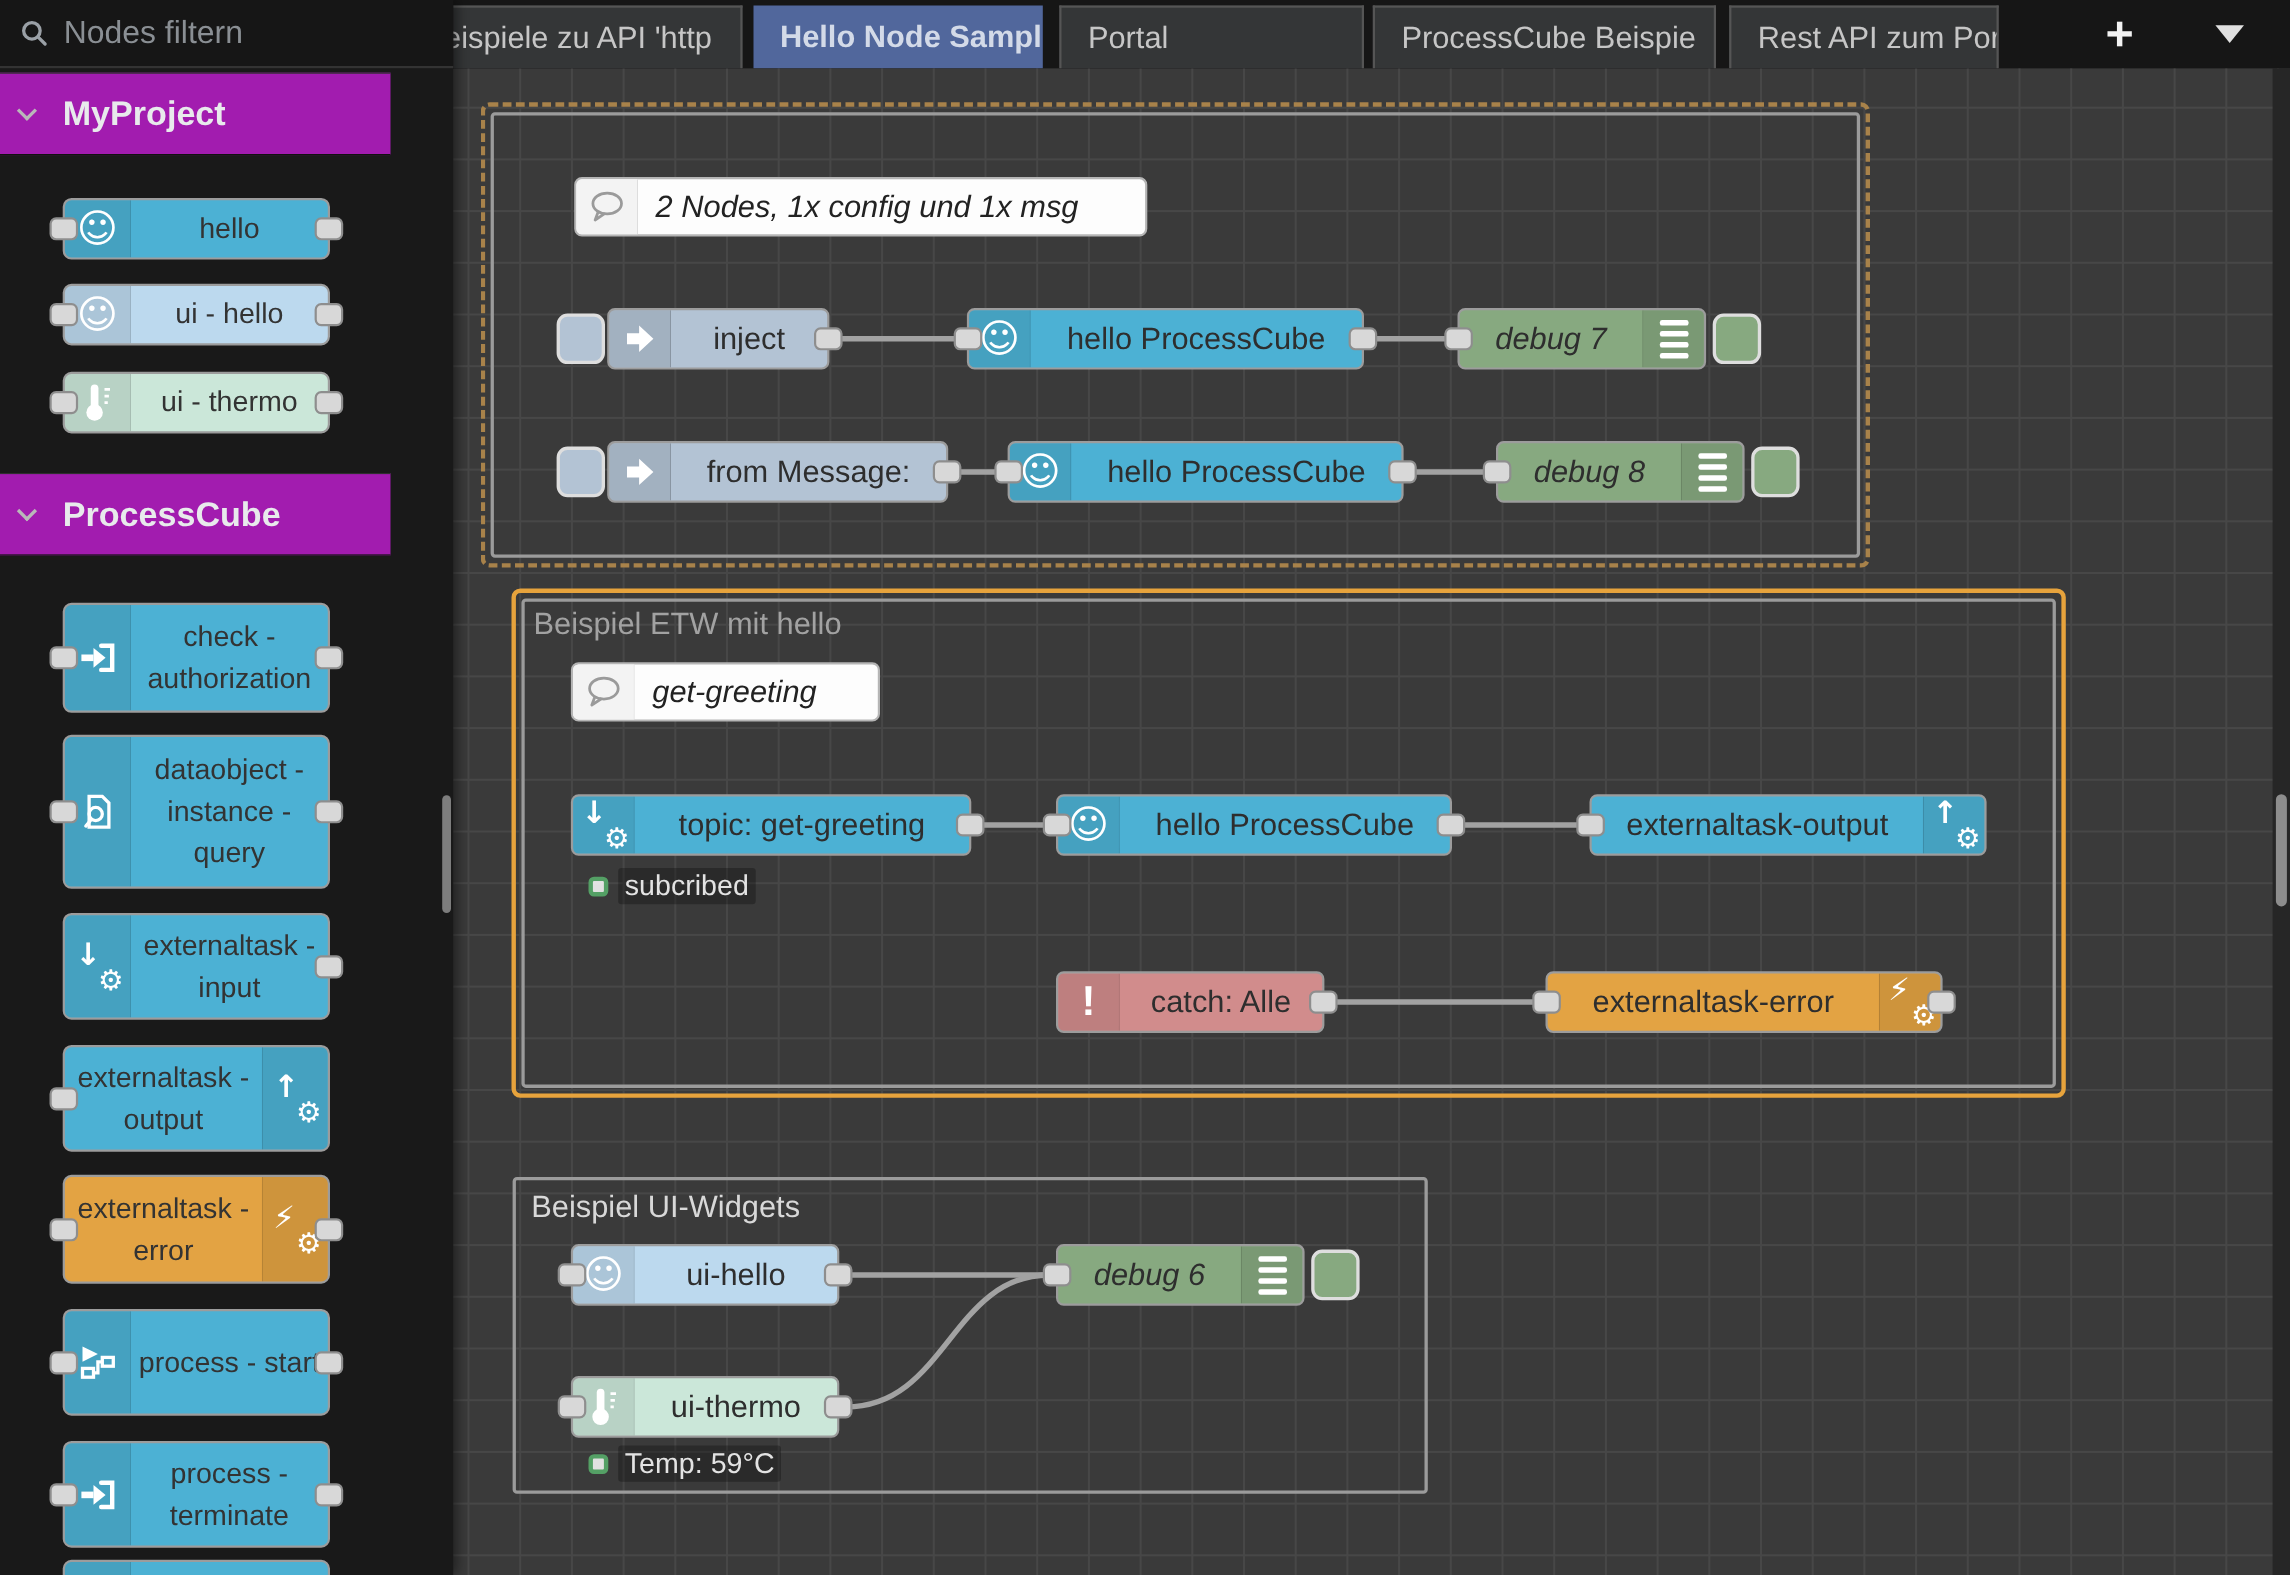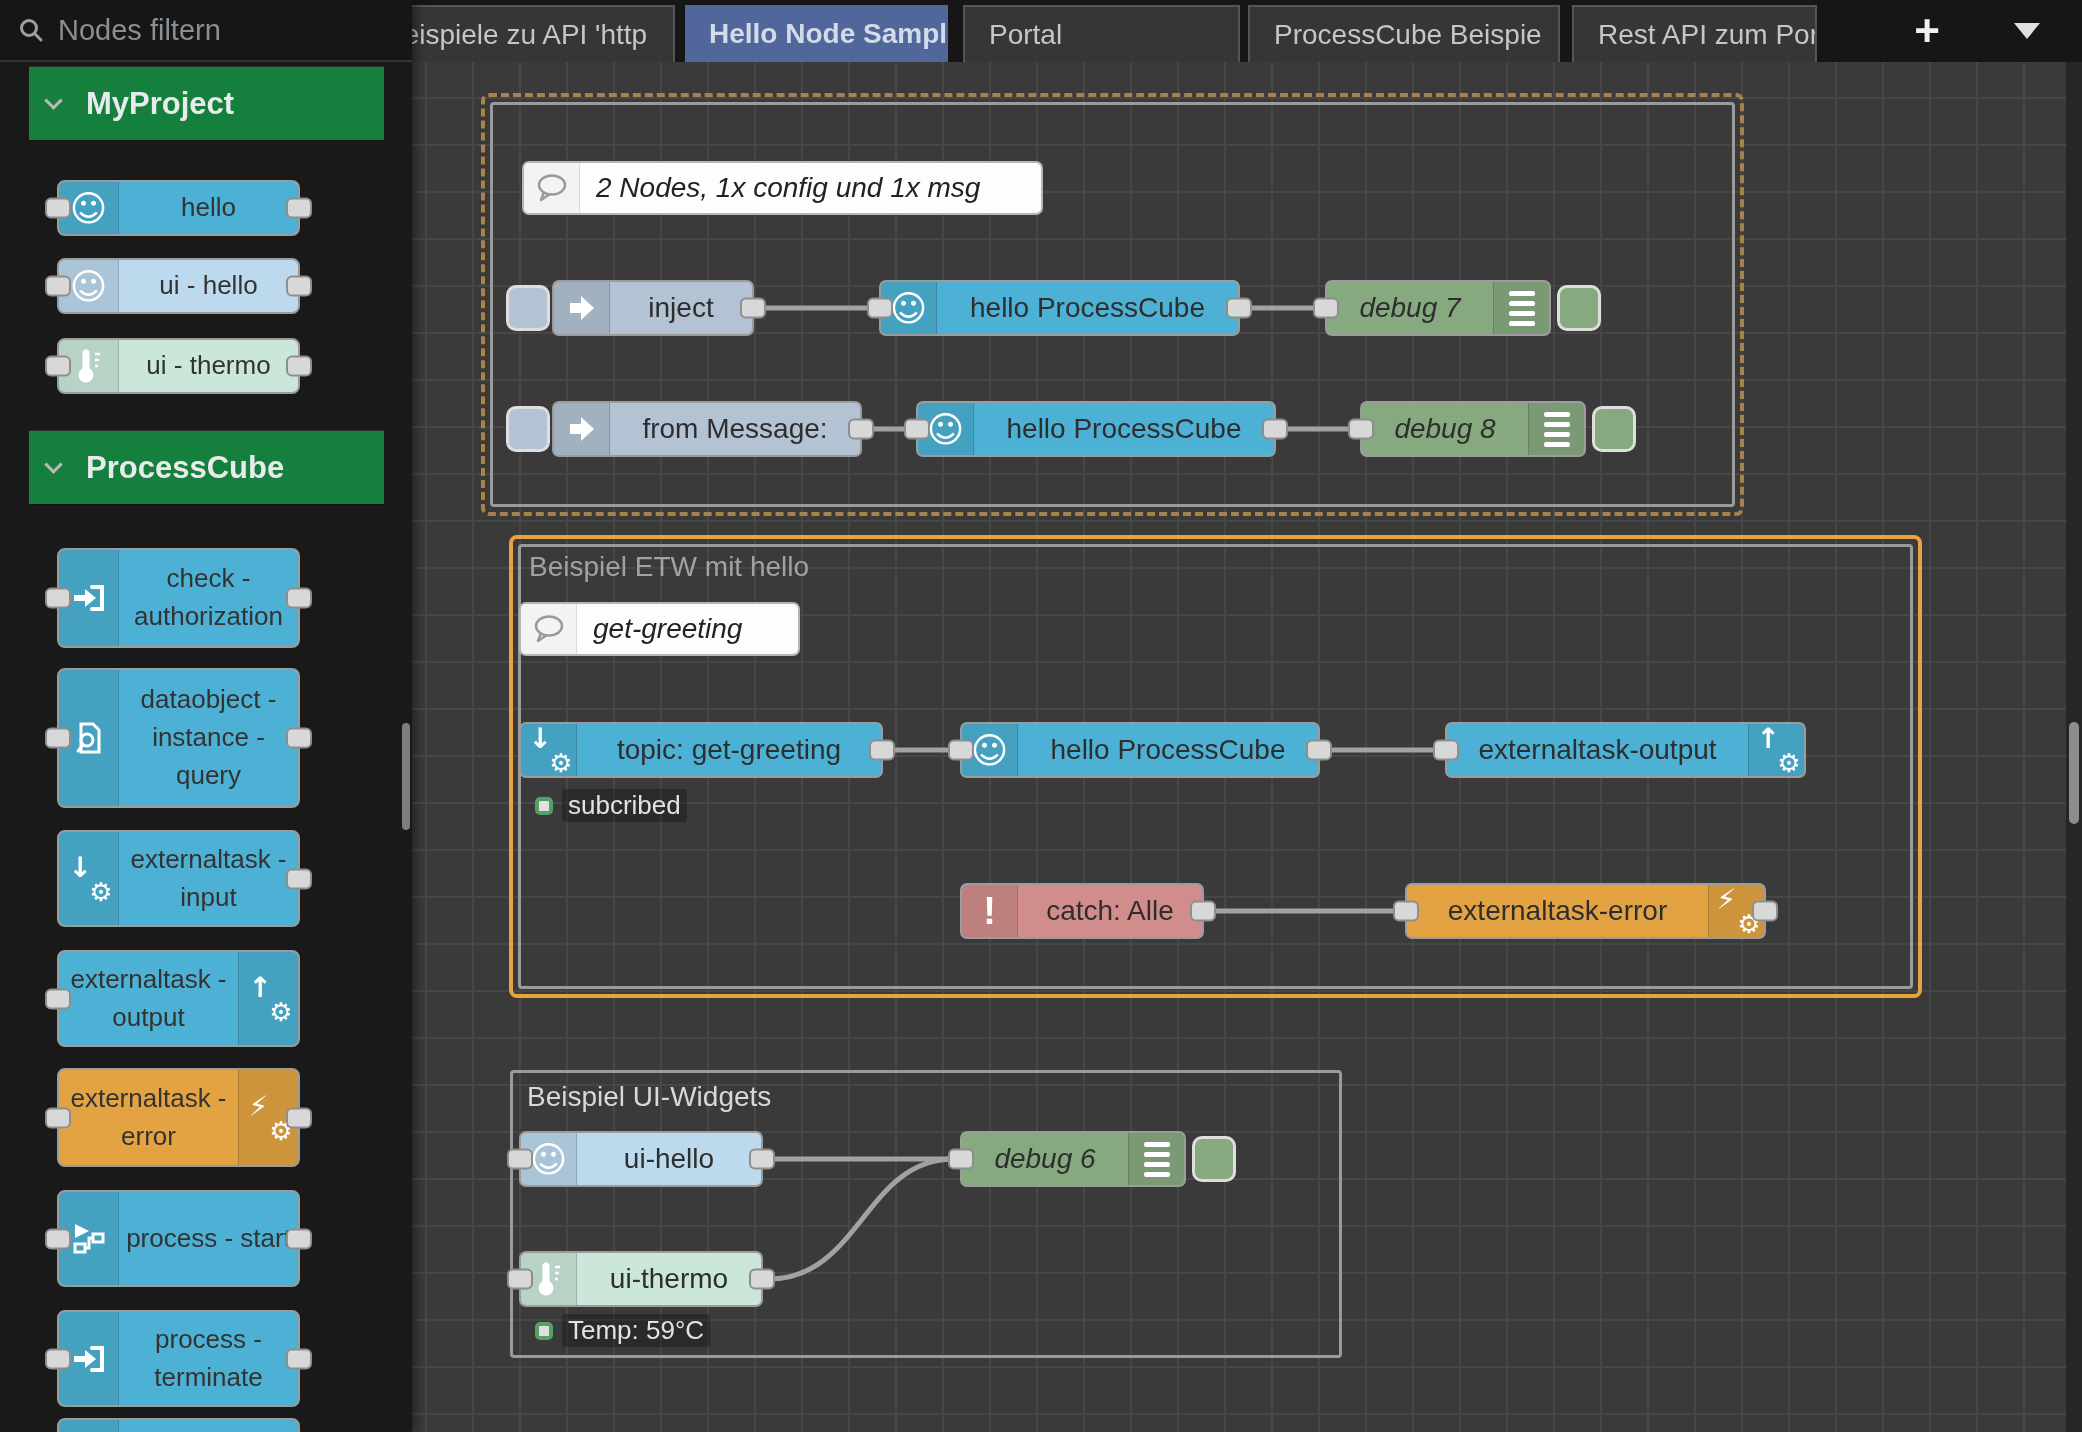--- a/index.html
+++ b/index.html
@@ -10,23 +10,23 @@
   
   #sidebar { position:absolute; left:0; top:0; width:412px; height:1432px;
              background:#191919; z-index:30; box-shadow:3px 0 10px rgba(0,0,0,.45); }
   #searchrow { position:relative; height:62px; background:#161616;
                border-bottom:2px solid #333; display:flex; align-items:center; padding:0 18px; }
   #searchrow svg { flex:0 0 auto; }
   #searchrow input { background:transparent; border:none; outline:none; color:#cfcfcf;
                      font-size:29px; margin-left:14px; width:250px; font-family:"Liberation Sans",sans-serif; }
   #searchrow input::placeholder { color:#8a8f94; }
 
-  .cat-header { position:absolute; left:0; width:355px; height:75px; background:#15803d;
+  .cat-header { position:absolute; left:0; width:355px; height:75px; background:#a21caf;
                 display:flex; align-items:center; padding:0 18px; cursor:pointer;
-                border-top:1px solid #2f2f2f; border-bottom:1px solid #111;margin-left:29px; }
+                border-top:1px solid #2f2f2f; border-bottom:1px solid #111; }
   .chev { width:13px; height:13px; border-right:3px solid #b9b9b9; border-bottom:3px solid #b9b9b9;
           transform:rotate(45deg) translate(-2px,-2px); margin-right:26px; }
   .cat-header span.cat-label { color:#e8eaec; font-size:31px; font-weight:bold; }
 
   .pnode { position:absolute; left:57px; width:243px; border:2px solid #9c9c9c; border-radius:8px;
            display:flex; align-items:stretch; color:#333; font-size:26px; cursor:grab; }
   .pnode .picon { flex:0 0 60px; display:flex; align-items:center; justify-content:center;
                   background:rgba(0,0,0,.09); color:#fff; }
   .pnode .picon.pr { order:2; }
   .pnode .plabel { flex:1; display:flex; align-items:center; justify-content:center;
@@ -55,21 +55,21 @@
 
   
   #canvas { position:absolute; left:355px; top:62px; width:1727px; height:1370px;
             background-color:#3a3a3a; overflow:hidden; cursor:default;
             background-image:linear-gradient(#474747 2px, transparent 2px),
                              linear-gradient(90deg,#474747 2px, transparent 2px);
             background-size:47px 47px; background-position:23px 35px; }
   #wires { position:absolute; left:0; top:0; width:1727px; height:1370px; z-index:1; }
   #wires path { stroke:#a2a2a2; stroke-width:5; fill:none; stroke-linecap:round; }
 
-  .group-outer { position:absolute; border-radius:8px; z-index:0;margin-left:44px; }
+  .group-outer { position:absolute; border-radius:8px; z-index:0; }
   .group-inner { position:absolute; inset:5px; border:3px solid #9b9b9b; border-radius:4px; }
   #group-sel { border:4px dashed #a8824a; }
   #group-etw { border:4px solid #e7a33c; }
   #group-widgets { border:3px solid #9b9b9b; border-radius:4px; }
   .group-title { position:absolute; left:14px; top:8px; font-size:28px; color:#a2a2a2; }
   #group-widgets .group-title { color:#d8d8d8; }
 
   .cnode { position:absolute; height:56px; border:2px solid #9c9c9c; border-radius:7px;
            display:flex; align-items:stretch; font-size:28px; color:#2e2e2e; z-index:4; cursor:grab; }
   .cicon { flex:0 0 56px; display:flex; align-items:center; justify-content:center; color:#fff; }

